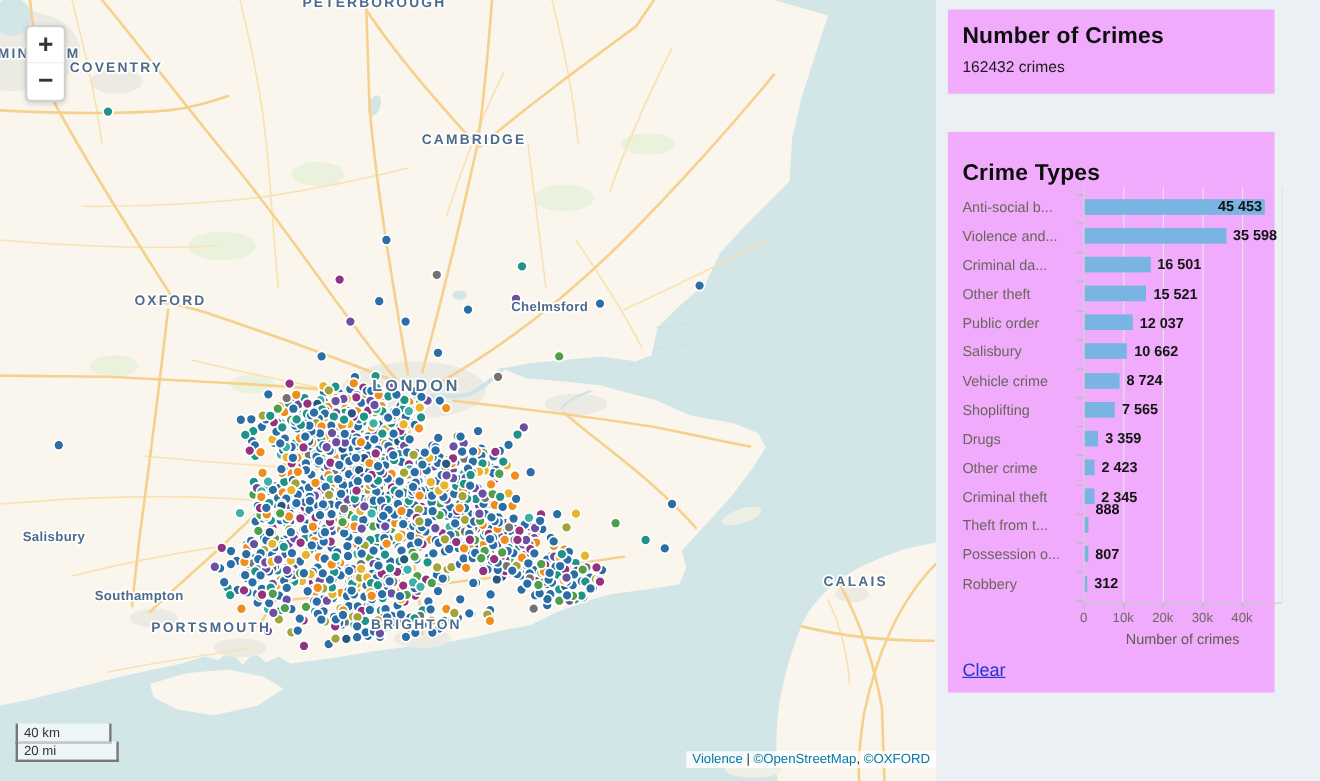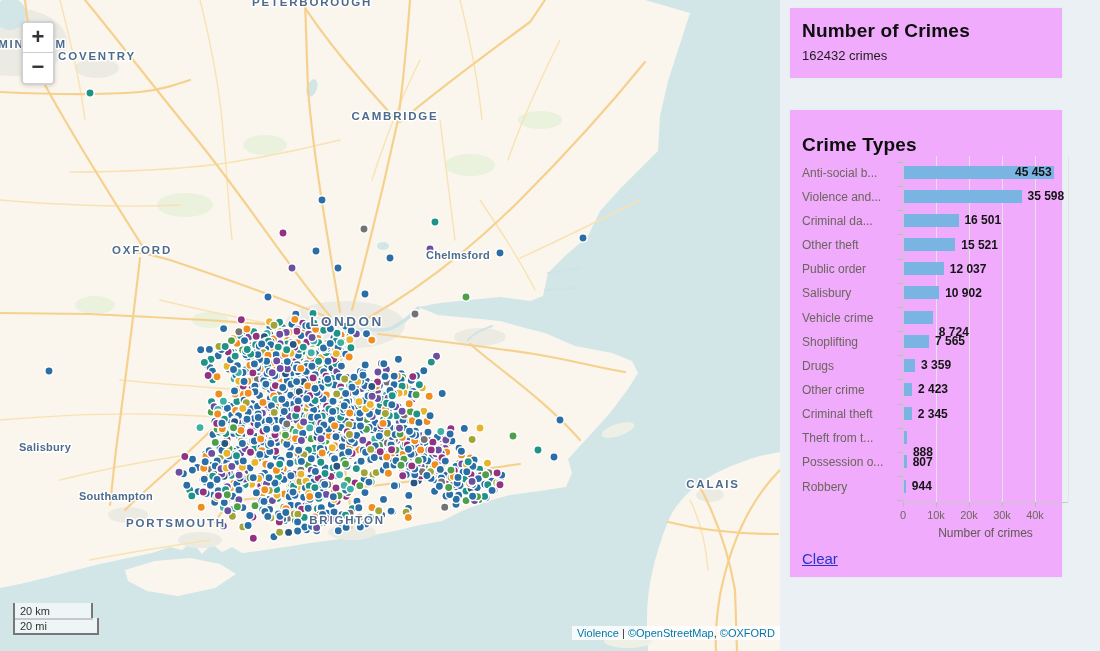--- a/index.html
+++ b/index.html
@@ -2095,21 +2095,21 @@
         <text x="713" y="488" text-anchor="middle" class="citylabel" font-size="11.5" letter-spacing="1.8">CALAIS</text>
       </g>
   </svg>
 
   <div class="zoomctl">
     <div class="zbtn">+</div>
     <div class="zbtn">−</div>
   </div>
 
   <div class="scalectl">
-    <div class="scaleline" style="width:80px">20 km</div>
+    <div class="scaleline" style="width:80px">40 km</div>
     <div class="scaleline mi" style="width:86px">20 mi</div>
   </div>
 
   <div class="attribution"><a>Violence</a><span> | </span><a>©OpenStreetMap</a><span>, </span><a>©OXFORD</a></div>
 </div>
 
 <div id="sidebar">
   <div class="panel" id="count-panel">
     <h2>Number of Crimes</h2>
     <div id="count-value">162432 crimes</div>
@@ -2161,41 +2161,41 @@
         <div class="bar" style="top:53.9px;width:54.5px;background:#79b4e2"></div>
         <div class="value-label" style="top: 53.4px; left: 162.453px;">16 501</div>
         <div class="row-label" style="top:78.0px">Other theft</div>
         <div class="bar" style="top:78.0px;width:51.2px;background:#79b4e2"></div>
         <div class="value-label" style="top: 77.5px; left: 159.219px;">15 521</div>
         <div class="row-label" style="top:102.2px">Public order</div>
         <div class="bar" style="top:102.2px;width:39.7px;background:#79b4e2"></div>
         <div class="value-label" style="top: 101.7px; left: 147.722px;">12 037</div>
         <div class="row-label" style="top:126.3px">Salisbury</div>
         <div class="bar" style="top:126.3px;width:35.2px;background:#79b4e2"></div>
-        <div class="value-label" style="top: 125.8px; left: 143.185px;">10 902</div>
+        <div class="value-label" style="top: 125.8px; left: 143.185px;">10 662</div>
         <div class="row-label" style="top:150.5px">Vehicle crime</div>
         <div class="bar" style="top:150.5px;width:28.8px;background:#79b4e2"></div>
-        <div class="value-label" style="top: 165px; left: 136.789px;">8 724</div>
+        <div class="value-label" style="top: 150px; left: 136.789px;">8 724</div>
         <div class="row-label" style="top:174.6px">Shoplifting</div>
         <div class="bar" style="top:174.6px;width:25.0px;background:#79b4e2"></div>
         <div class="value-label" style="top: 174.1px; left: 132.964px;">7 565</div>
         <div class="row-label" style="top:198.8px">Drugs</div>
         <div class="bar" style="top:198.8px;width:11.1px;background:#79b4e2"></div>
         <div class="value-label" style="top: 198.3px; left: 119.085px;">3 359</div>
         <div class="row-label" style="top:222.9px">Other crime</div>
         <div class="bar" style="top:222.9px;width:8.0px;background:#79b4e2"></div>
         <div class="value-label" style="top: 222.4px; left: 115.996px; text-align: right;">2 423</div>
         <div class="row-label" style="top:247.1px">Criminal theft</div>
         <div class="bar" style="top:247.1px;width:7.7px;background:#79b4e2"></div>
         <div class="value-label" style="top: 246.6px; left: 115.739px;">2 345</div>
         <div class="row-label" style="top:271.2px">Theft from t...</div>
         <div class="bar" style="top:271.2px;width:2.9px;background:#79b4e2"></div>
-        <div class="value-label" style="top: 285px; left: 110.93px;">888</div>
+        <div class="value-label" style="top: 257px; left: 110.93px;">888</div>
         <div class="row-label" style="top:295.4px">Possession o...</div>
         <div class="bar" style="top:295.4px;width:2.7px;background:#79b4e2"></div>
         <div class="value-label" style="top: 294.9px; left: 110.663px;">807</div>
         <div class="row-label" style="top:319.5px">Robbery</div>
         <div class="bar" style="top:319.5px;width:1.8px;background:#79b4e2"></div>
-        <div class="value-label" style="top: 319px; left: 109.812px;">944</div>
+        <div class="value-label" style="top: 319px; left: 109.812px;">312</div>
       </div>
     <a id="clear-link">Clear</a>
   </div>
 </div>
 
 </body></html>

